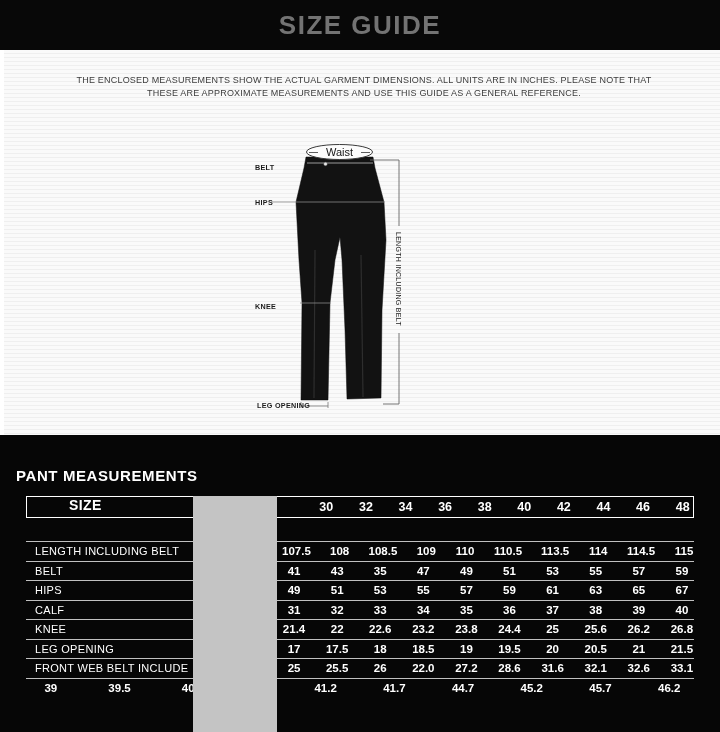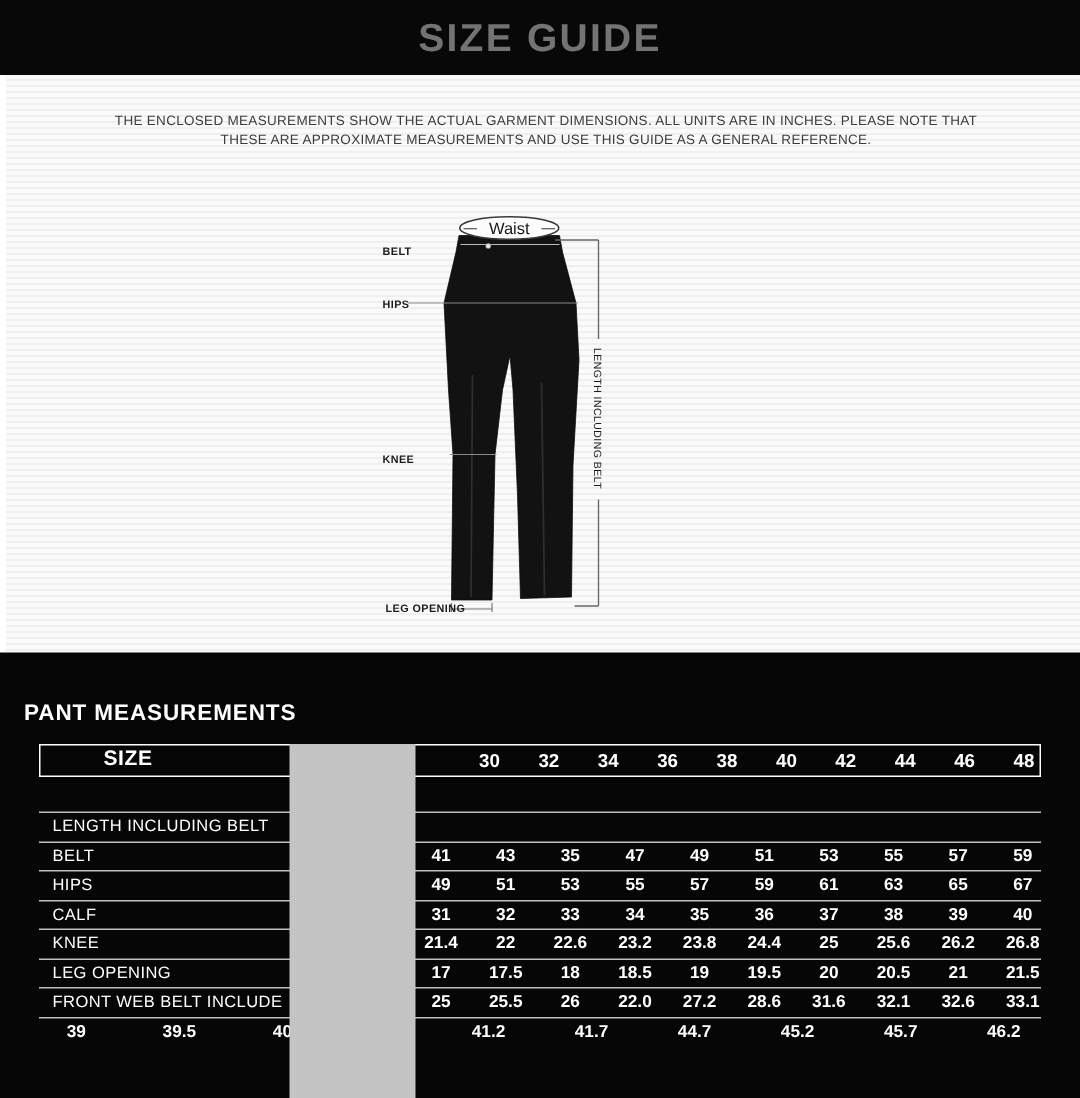--- a/index.html
+++ b/index.html
@@ -129,20 +129,32 @@
           <div class="num-cell">40</div>
           <div class="num-cell">42</div>
           <div class="num-cell">44</div>
           <div class="num-cell">46</div>
           <div class="num-cell">48</div>
         </div>
     </div>
     <div class="data-rows" id="data-rows">
         <div class="t-row">
           <div class="row-label">LENGTH INCLUDING BELT</div>
+          <div class="num-grid">
+            <div class="num-cell">107.5</div>
+            <div class="num-cell">108</div>
+            <div class="num-cell">108.5</div>
+            <div class="num-cell">109</div>
+            <div class="num-cell">110</div>
+            <div class="num-cell">110.5</div>
+            <div class="num-cell">113.5</div>
+            <div class="num-cell">114</div>
+            <div class="num-cell">114.5</div>
+            <div class="num-cell">115</div>
+          </div>
         </div>
         <div class="t-row">
           <div class="row-label">BELT</div>
           <div class="num-grid">
             <div class="num-cell">41</div>
             <div class="num-cell">43</div>
             <div class="num-cell">35</div>
             <div class="num-cell">47</div>
             <div class="num-cell">49</div>
             <div class="num-cell">51</div>

